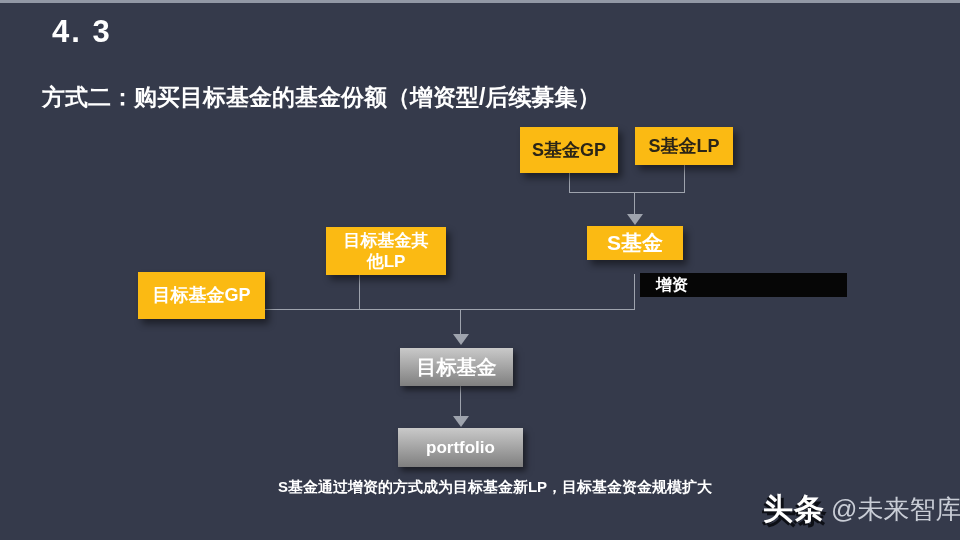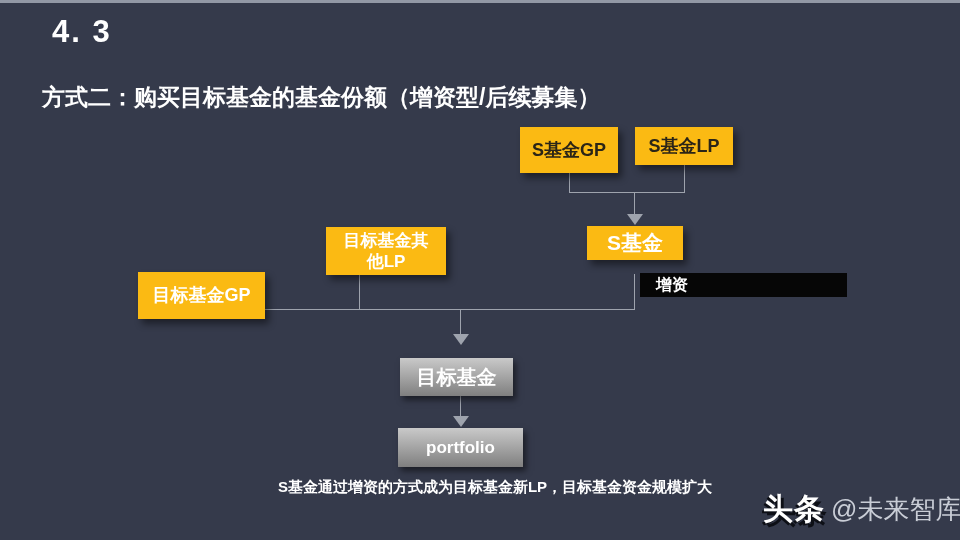--- a/index.html
+++ b/index.html
@@ -28,21 +28,21 @@
   .gbox{background:linear-gradient(180deg,var(--gray-box-light) 0%,#a8a8a8 45%,var(--gray-box-dark) 100%);
         color:var(--text-white);box-shadow:3px 4px 6px rgba(0,0,0,0.5);}
 
   #box-sgp{left:520px;top:127px;width:98px;height:46px;font-size:18px;}
   #box-slp{left:635px;top:127px;width:98px;height:38px;font-size:18px;}
   #box-tgp{left:138px;top:228px;width:127px;height:47px;font-size:18px;margin-top:44px;}
   #box-tlp{left:298px;top:227px;width:120px;height:48px;font-size:17px;padding:5px 10px;margin-left:28px;}
   #box-sfund{left:587px;top:226px;width:96px;height:34px;font-size:21px;}
   #box-increase{left:640px;top:273px;width:207px;height:24px;background:var(--black-box);
         color:var(--text-white);justify-content:flex-start;padding-left:16px;font-size:16px;z-index:3;}
-  #box-tfund{left:400px;top:358px;width:113px;height:38px;font-size:20px;}
+  #box-tfund{left:400px;top:348px;width:113px;height:38px;font-size:20px;}
   #box-portfolio{left:398px;top:428px;width:125px;height:39px;font-size:17px;}
 
   .vline,.hline{position:absolute;background:var(--connector);}
   .vline{width:1px;} .hline{height:1px;}
   #l-v1{left:569px;top:165px;height:28px;}
   #l-v2{left:684px;top:165px;height:28px;}
   #l-h1{left:569px;top:192px;width:116px;}
   #l-a1s{left:634px;top:193px;height:22px;}
   #l-v3{left:201px;top:275px;height:35px;}
   #l-v4{left:359px;top:275px;height:35px;}

